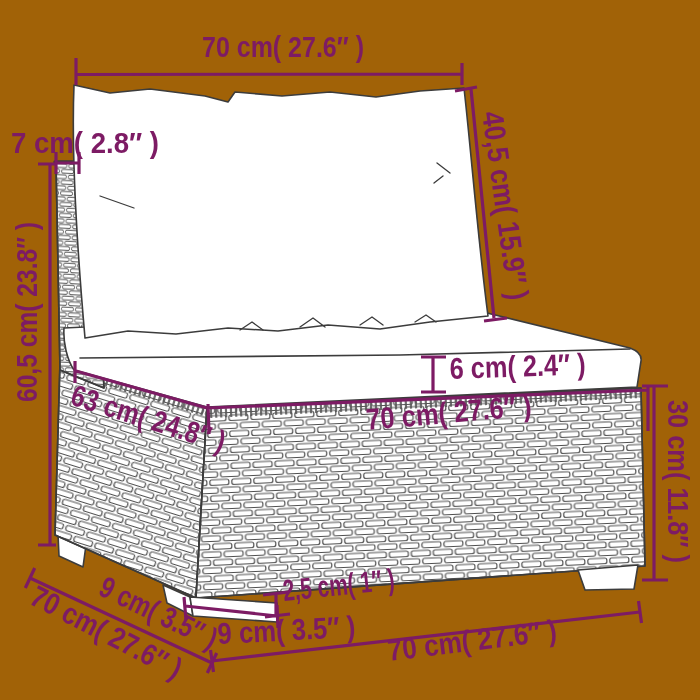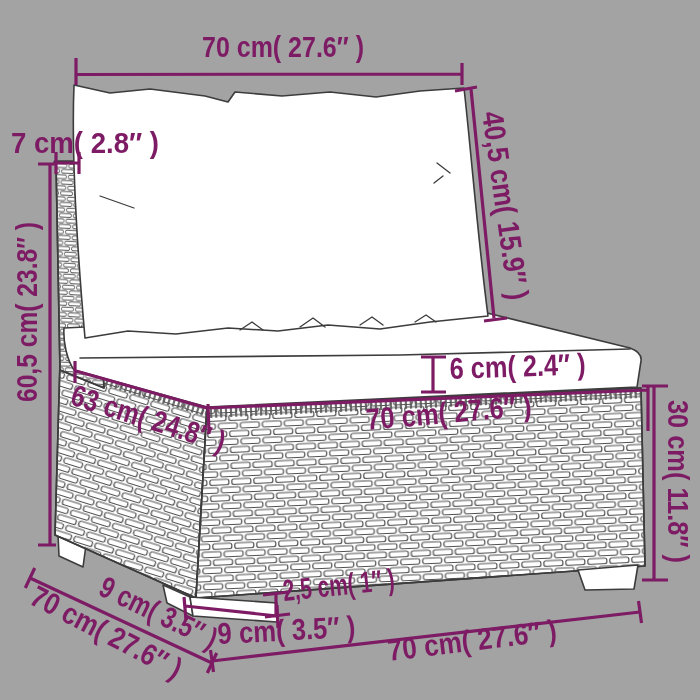--- a/index.html
+++ b/index.html
@@ -7,21 +7,21 @@
     padding: 0;
     background: #ffffff;
     width: 700px;
     height: 700px;
     overflow: hidden;
   }
   .stage {
     position: relative;
     width: 700px;
     height: 700px;
-    background: #a3a3a3;
+    background: #a16207;
   }
   svg {
     display: block;
   }
   .dim-label {
     font-family: "Liberation Sans", "DejaVu Sans", sans-serif;
     font-weight: 700;
     font-size: 30px;
   }
   .sofa-shape {

